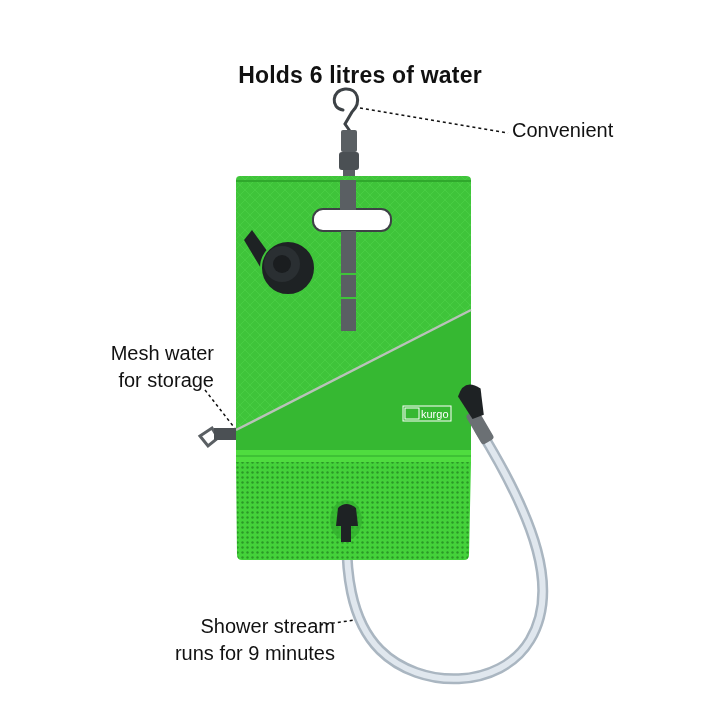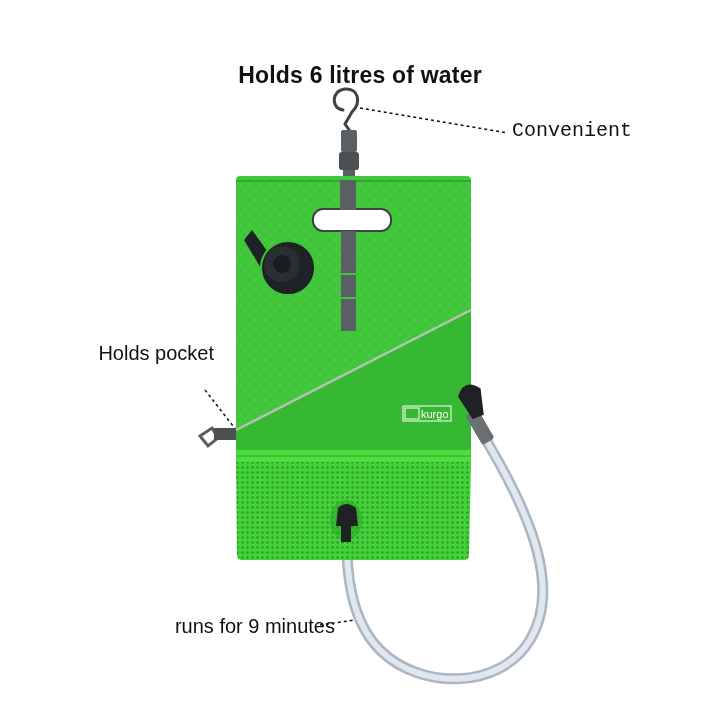--- a/index.html
+++ b/index.html
@@ -1,21 +1,21 @@
 <!DOCTYPE html>
 <html><head>
 <meta charset="utf-8">
 <style>
   html, body { margin:0; padding:0; }
   body { width:720px; height:720px; background:#ffffff; position:relative; overflow:hidden;
          font-family:"Liberation Sans", sans-serif; color:#111; }
   .title { position:absolute; left:0; top:38px; width:720px; text-align:center;
            font-size:23px; font-weight:bold; letter-spacing:0.2px;margin-top:24px; }
   .label { position:absolute; font-size:20px; line-height:27px; color:#111; }
-  .label-hook { left:512px; top:117px; text-align:left;font-family:Liberation Mono, monospace; }
+  .label-hook { left:512px; top:117px; text-align:left; }
   .label-mesh { left:84px; top:340px; text-align:right; width:130px; }
   .label-mesh span, .label-shower span { display:block; }
   .label-shower { left:160px; top:613px; text-align:right; width:175px; }
   svg.scene { position:absolute; left:0; top:0; }
 </style>
 </head>
 <body>
 
 <div class="title">Holds 6 litres of water</div>
 
@@ -90,17 +90,19 @@
     <rect x="403" y="406" width="48" height="15" fill="none" stroke="#ffffff" stroke-width="1"></rect>
     <rect x="405" y="408" width="14" height="11" fill="none" stroke="#ffffff" stroke-width="1"></rect>
     <text x="421" y="418" font-size="11" fill="#ffffff" font-family="Liberation Sans, sans-serif">kurgo</text>
   </g>
 </svg>
 
 <div class="label label-hook">
   <span style="display:block">Convenient</span>
 </div>
 <div class="label label-mesh">
-  <span>Holds pocket</span>
+  <span>Mesh water</span>
+  <span>for storage</span>
 </div>
 <div class="label label-shower">
+  <span>Shower stream</span>
   <span>runs for 9 minutes</span>
 </div>
 
 </body></html>

